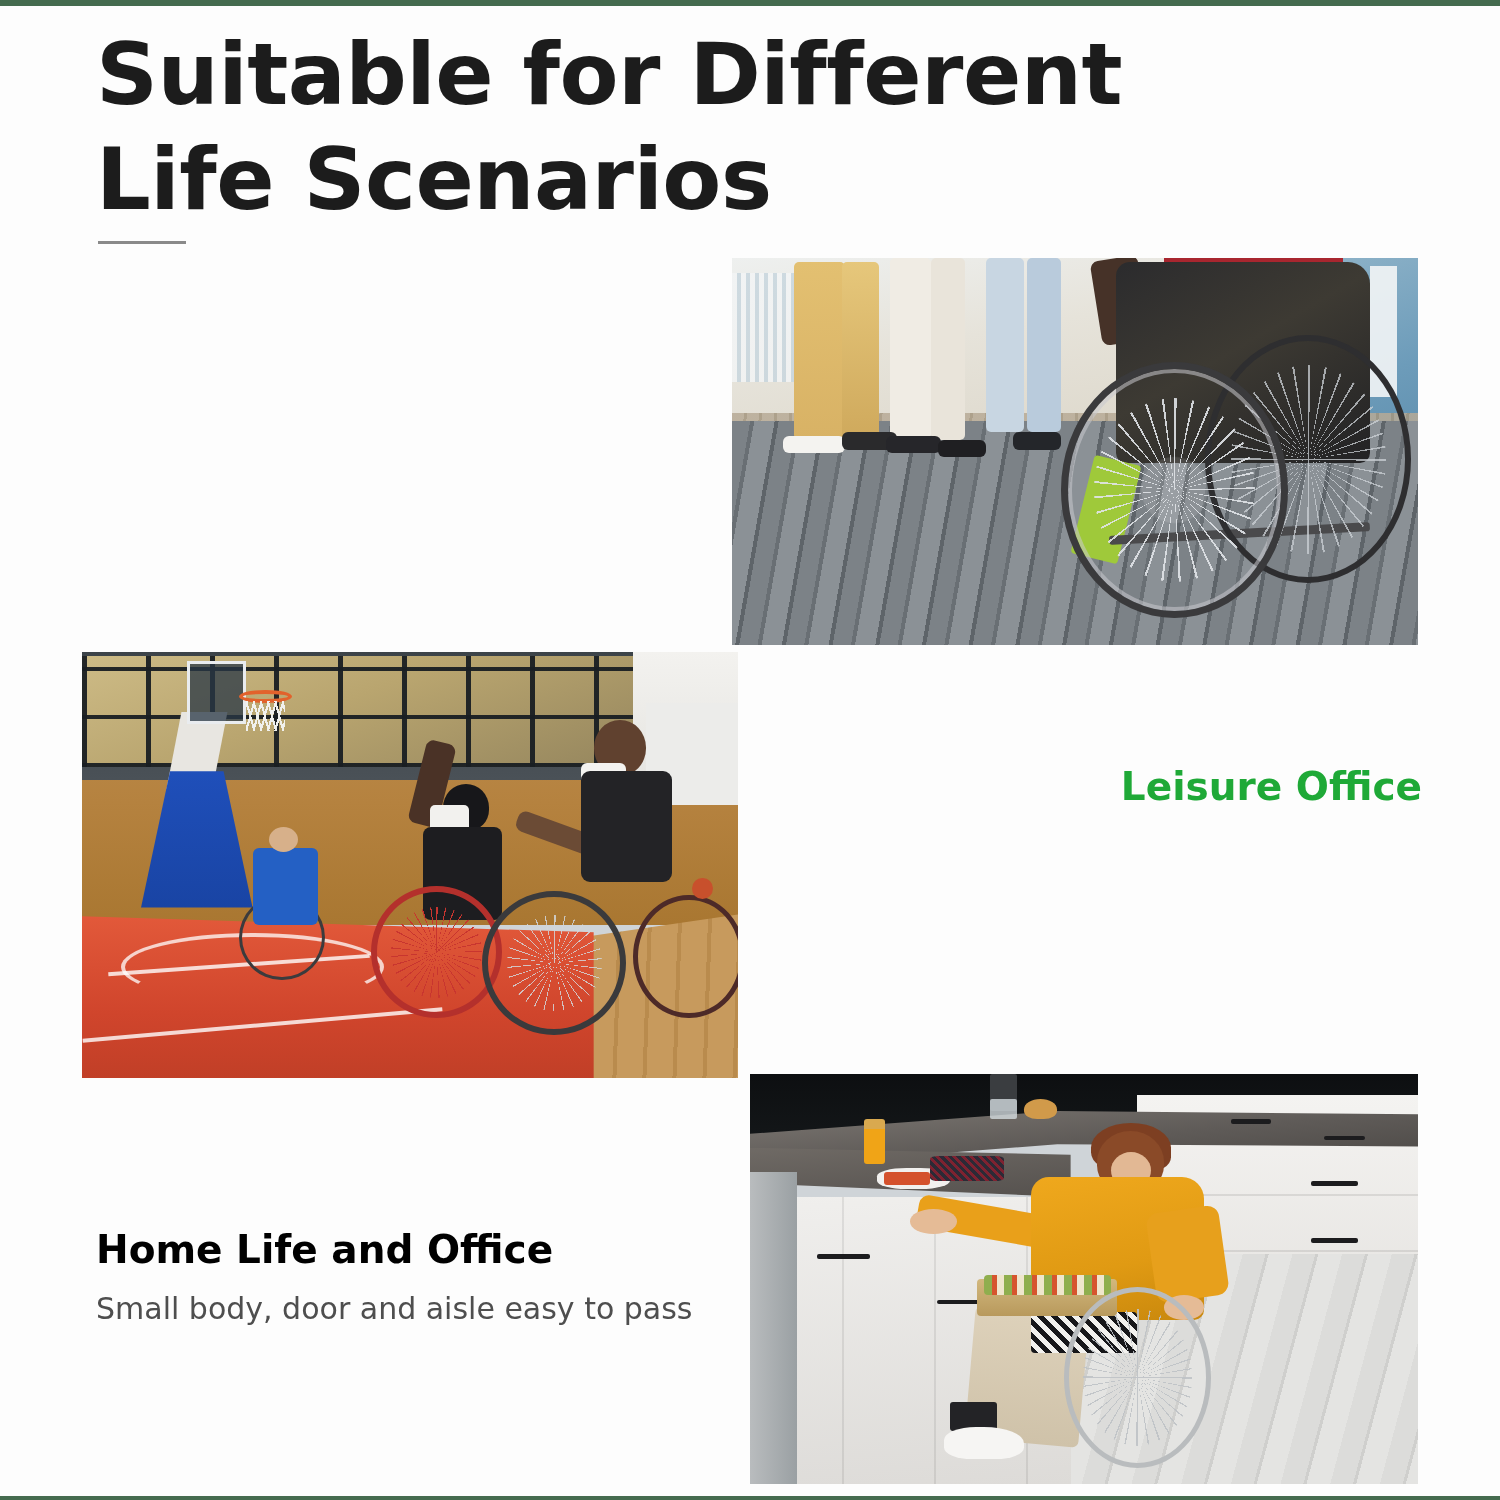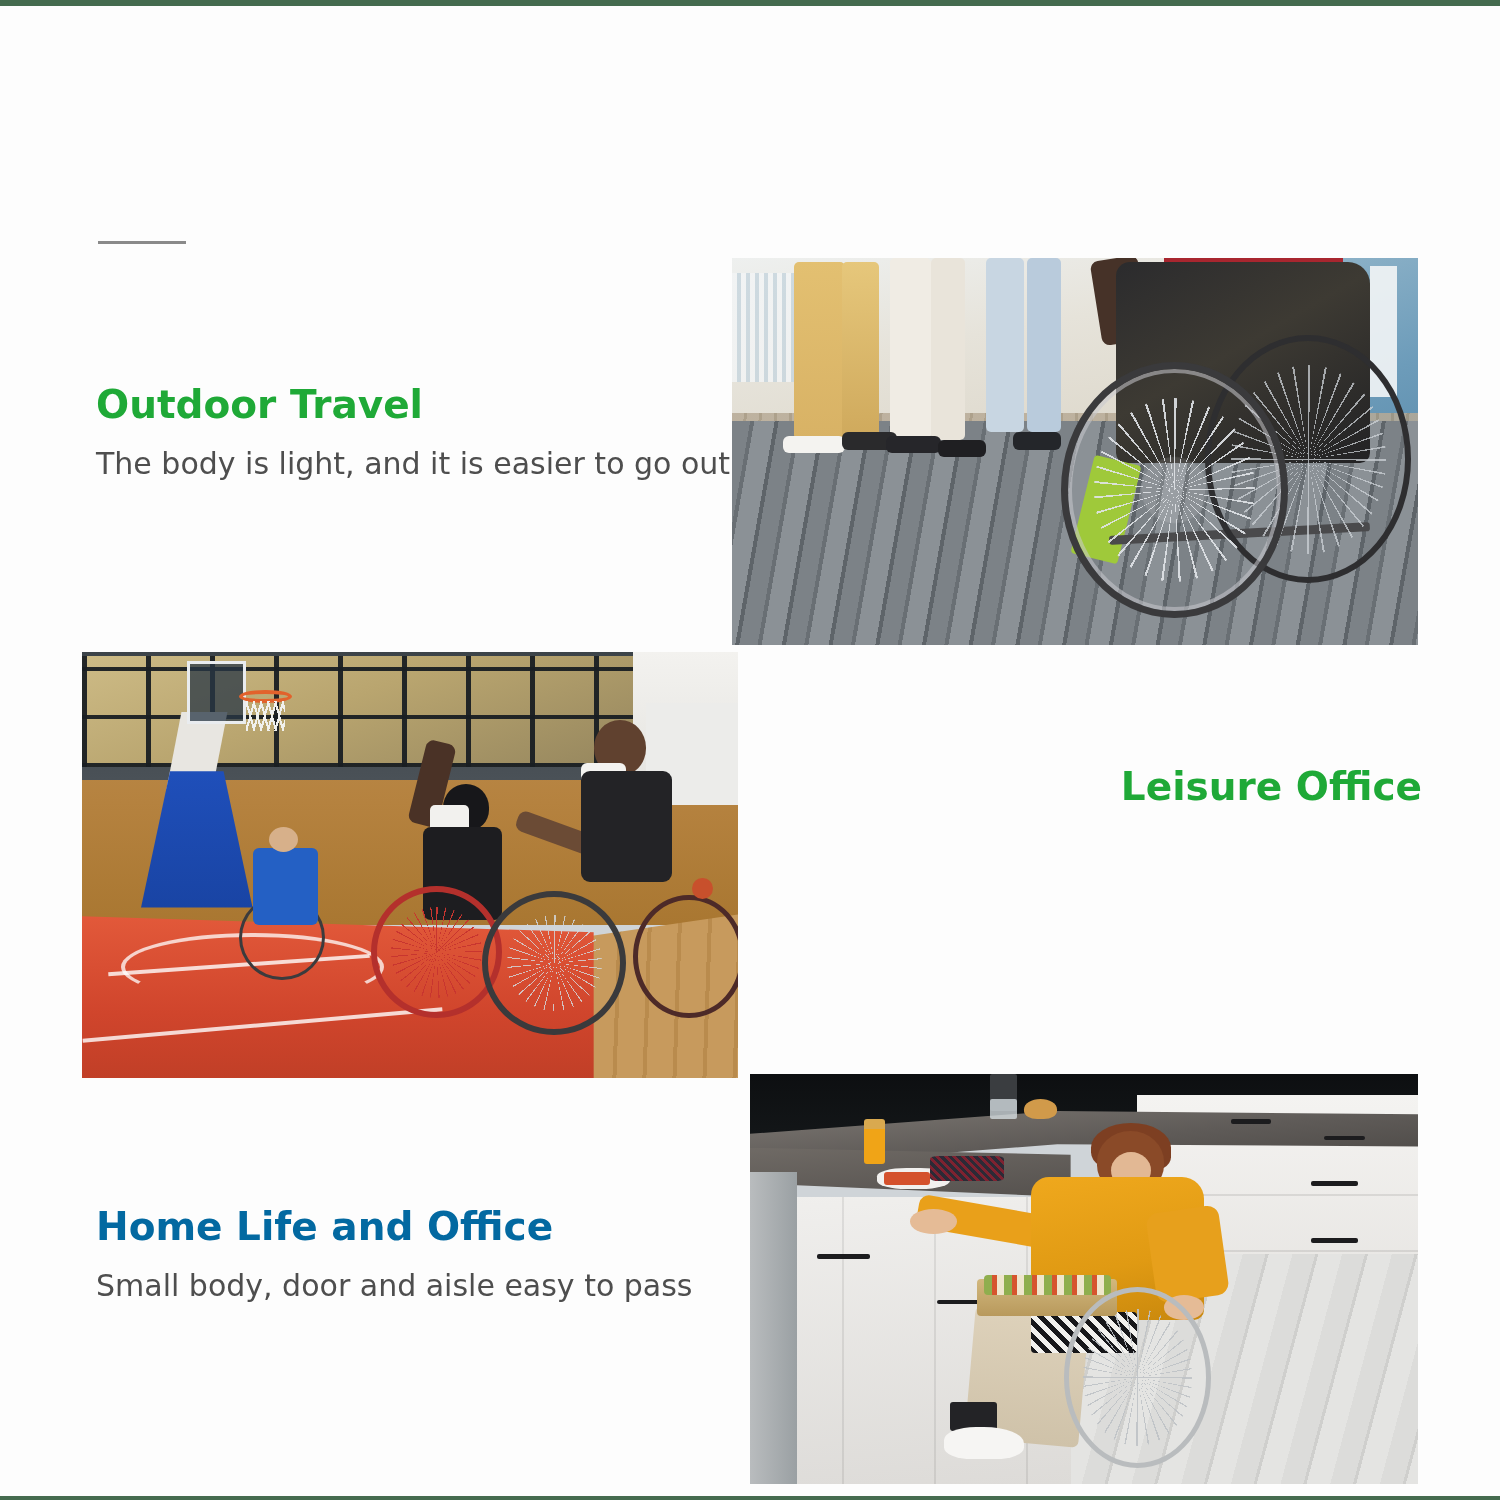--- a/index.html
+++ b/index.html
@@ -370,26 +370,23 @@
   .w-footplate { position: absolute; left: 30%; top: 80%; width: 7%; height: 7%;
     background: #232326; border-radius: 3px; }
 </style>
 </head>
 <body>
 
 <div class="page">
 
   <div class="edge-rule top" style="background: rgb(69, 107, 79);"></div>
 
+  <h1 class="page-title">Suitable for Different Life Scenarios</h1>
   <div class="title-divider"></div>
 
-  <div class="feature f1">
-    <div class="feature-title" style="color: rgb(31, 169, 55);">Outdoor Travel</div>
-    <div class="feature-desc">The body is light, and it is easier to go out</div>
-  </div>
 
   <div class="photo" id="photo-outdoor">
     <div class="scene">
       <div class="bw-sky"></div>
       <div class="bw-sea"></div>
       <div class="bw-rail"></div>
       <div class="bw-rail2"></div>
       <div class="bw-deck-far"></div>
       <div class="bw-deck"></div>
       <div class="leg a"></div>
@@ -451,21 +448,21 @@
       <div class="bb-player bb-ball"></div>
     </div>
 
   </div>
 
   <div class="feature f2">
     <div class="feature-title" style="color: rgb(31, 169, 55);">Leisure Office</div>
   </div>
 
   <div class="feature f3">
-    <div class="feature-title" style="color: #0369a1;">Home Life and Office</div>
+    <div class="feature-title" style="color: #000000; margin-top: 23px;">Home Life and Office</div>
     <div class="feature-desc">Small body, door and aisle easy to pass</div>
   </div>
 
   <div class="photo" id="photo-home">
     <div class="scene">
       <div class="k-top-dark"></div>
       <div class="k-cab-right"></div>
       <div class="k-floor"></div>
       <div class="k-cab-left"></div>
       <div class="k-counter"></div>

